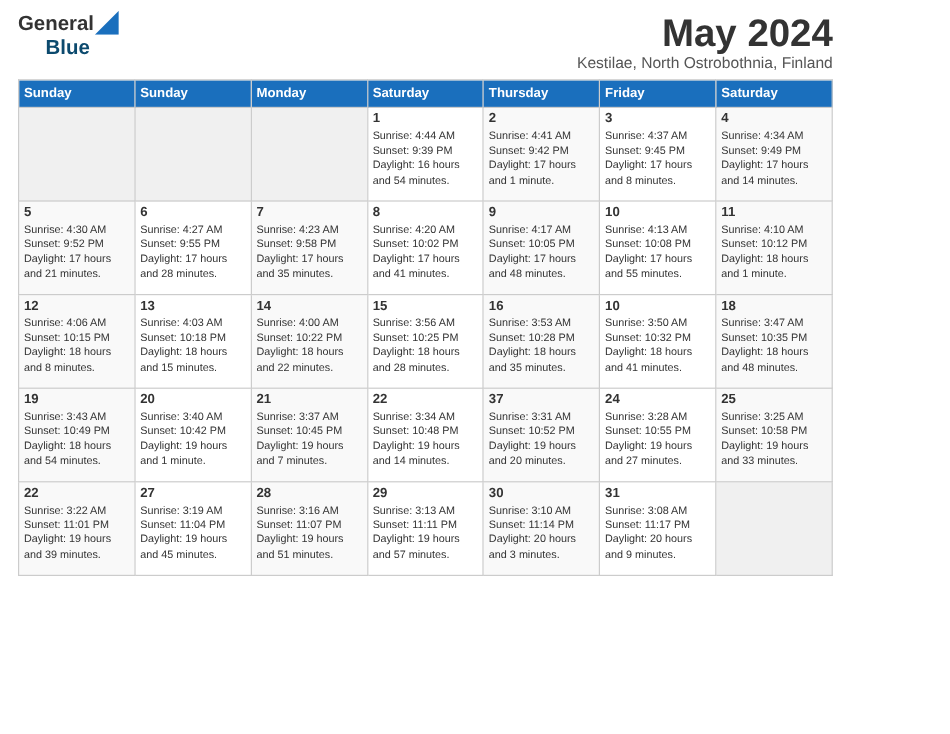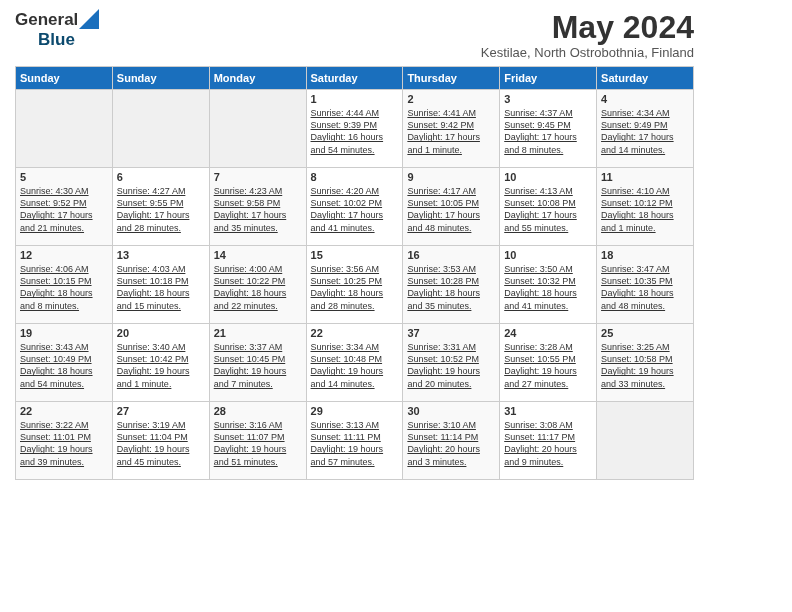--- a/index.html
+++ b/index.html
@@ -72,21 +72,20 @@
     .day-number {
       font-weight: bold;
       font-size: 11px;
       margin-bottom: 2px;
       display: block;
     }
     .day-info {
       font-size: 9px;
       line-height: 1.35;
       color: #333;
-      text-decoration: underline;
     }
     .empty {
       background: #f0f0f0 !important;
     }
   </style>
 </head>
 <body>
 
 <div class="page">
   <div class="header">

